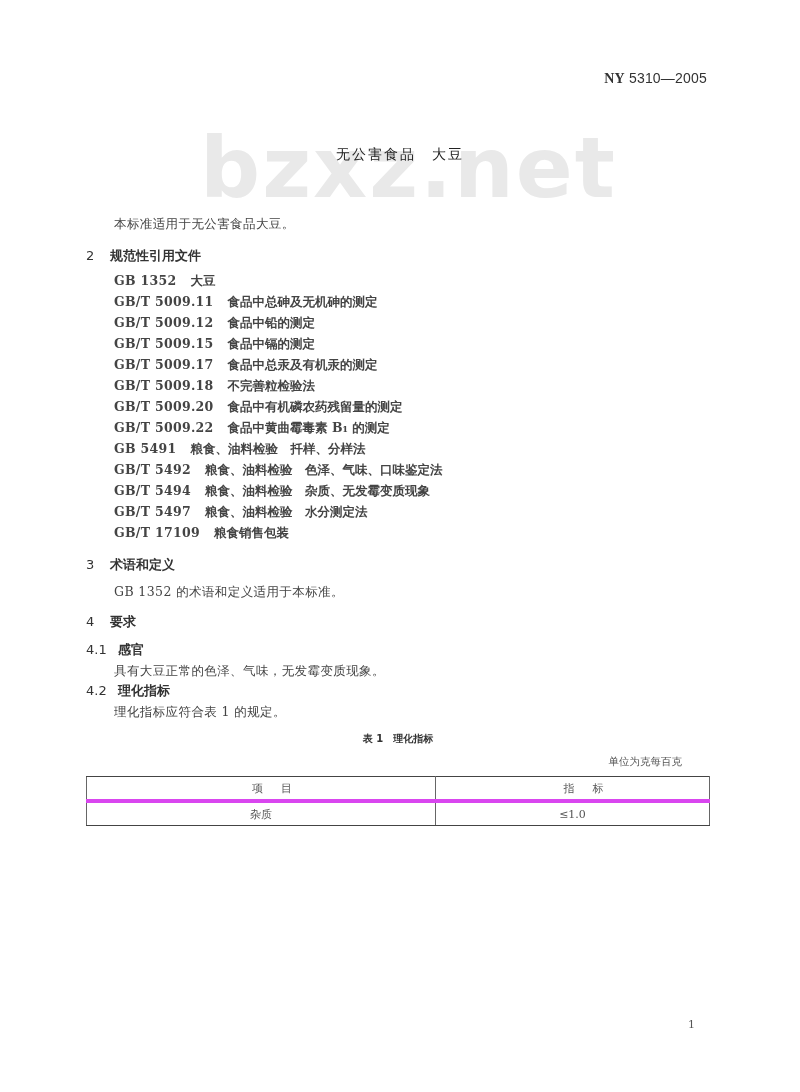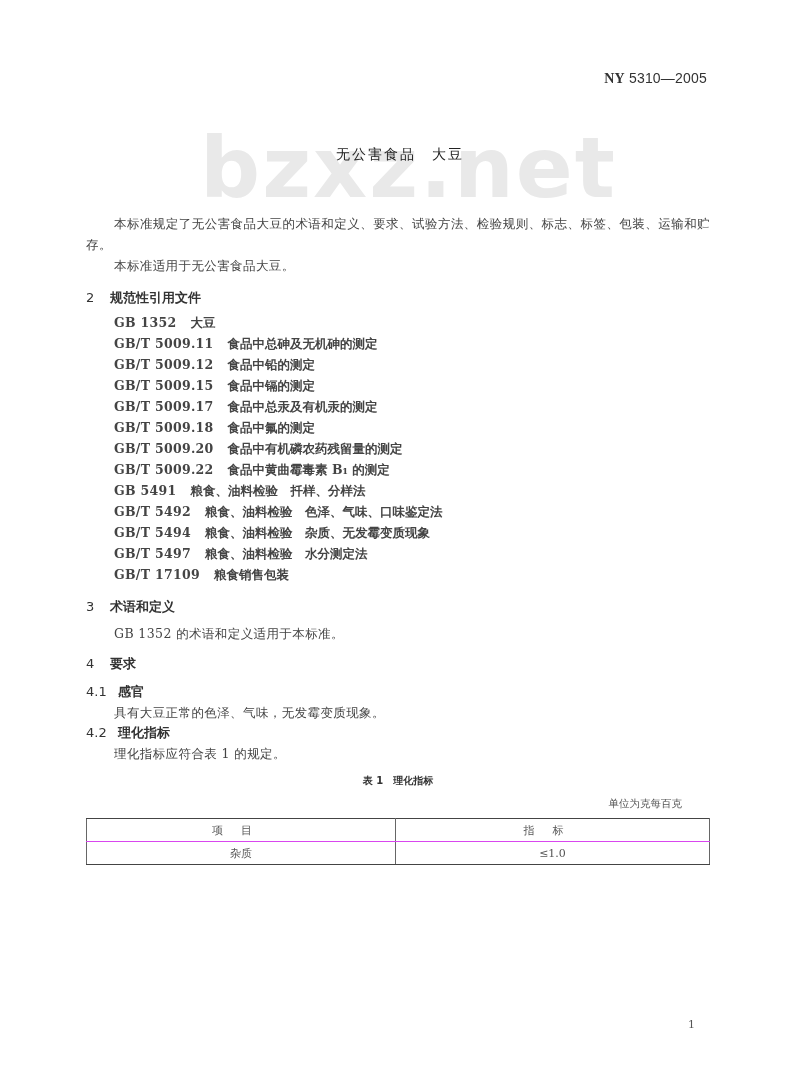--- a/index.html
+++ b/index.html
@@ -146,22 +146,23 @@
       border: 1px solid #666;
       font-weight: normal;
       font-size: 11px;
       color: #555;
       text-align: center;
       height: 22px;
       padding: 0;
     }
     table.spec thead tr th {
       border-top: 1.5px solid #444;
-      border-bottom: 1px solid #d946ef;
+      border-bottom: 4px solid #d946ef;
       letter-spacing: 18px;
+      padding-left: 40px;
     }
     table.spec tbody tr:last-child td {
       border-bottom: 1.5px solid #444;
     }
     table.spec td:first-child, table.spec th:first-child { width: 308px; }
 
     .page-number {
       position: absolute;
       left: 688px;
       top: 1018px;
@@ -180,37 +181,36 @@
 
   <div class="watermark">bzxz.net</div>
 
   <div class="doc-title">
     <span>无公害食品</span><span class="gap"></span><span>大豆</span>
   </div>
 
   <div class="content">
 
     <div class="sp-6"></div>
-    <p class="para">本标准规定了无公害食品大豆的术语和定义、要求、试验方法、检验规则、标志、标签、包装、运输和贮存。</p>
     <p class="para">本标准适用于无公害食品大豆。</p>
 
     <div class="sp-12"></div>
 
     <div class="h1">
       <span class="num">2</span><span>规范性引用文件</span>
     </div>
     <div class="sp-4"></div>
 
     <ul class="ref-list">
       <li class="ref-item"><span class="ref-code">GB 1352</span><span class="ref-title">大豆</span></li>
       <li class="ref-item"><span class="ref-code">GB/T 5009.11</span><span class="ref-title">食品中总砷及无机砷的测定</span></li>
       <li class="ref-item"><span class="ref-code">GB/T 5009.12</span><span class="ref-title">食品中铅的测定</span></li>
       <li class="ref-item"><span class="ref-code">GB/T 5009.15</span><span class="ref-title">食品中镉的测定</span></li>
       <li class="ref-item"><span class="ref-code">GB/T 5009.17</span><span class="ref-title">食品中总汞及有机汞的测定</span></li>
-      <li class="ref-item"><span class="ref-code">GB/T 5009.18</span><span class="ref-title">食品中氟的测定</span></li>
+      <li class="ref-item"><span class="ref-code">GB/T 5009.18</span><span class="ref-title">不完善粒检验法</span></li>
       <li class="ref-item"><span class="ref-code">GB/T 5009.20</span><span class="ref-title">食品中有机磷农药残留量的测定</span></li>
       <li class="ref-item"><span class="ref-code">GB/T 5009.22</span><span class="ref-title">食品中黄曲霉毒素 B₁ 的测定</span></li>
       <li class="ref-item"><span class="ref-code">GB 5491</span><span class="ref-title">粮食、油料检验　扦样、分样法</span></li>
       <li class="ref-item"><span class="ref-code">GB/T 5492</span><span class="ref-title">粮食、油料检验　色泽、气味、口味鉴定法</span></li>
       <li class="ref-item"><span class="ref-code">GB/T 5494</span><span class="ref-title">粮食、油料检验　杂质、无发霉变质现象</span></li>
       <li class="ref-item"><span class="ref-code">GB/T 5497</span><span class="ref-title">粮食、油料检验　水分测定法</span></li>
       <li class="ref-item"><span class="ref-code">GB/T 17109</span><span class="ref-title">粮食销售包装</span></li>
     </ul>
 
     <div class="sp-12"></div>

